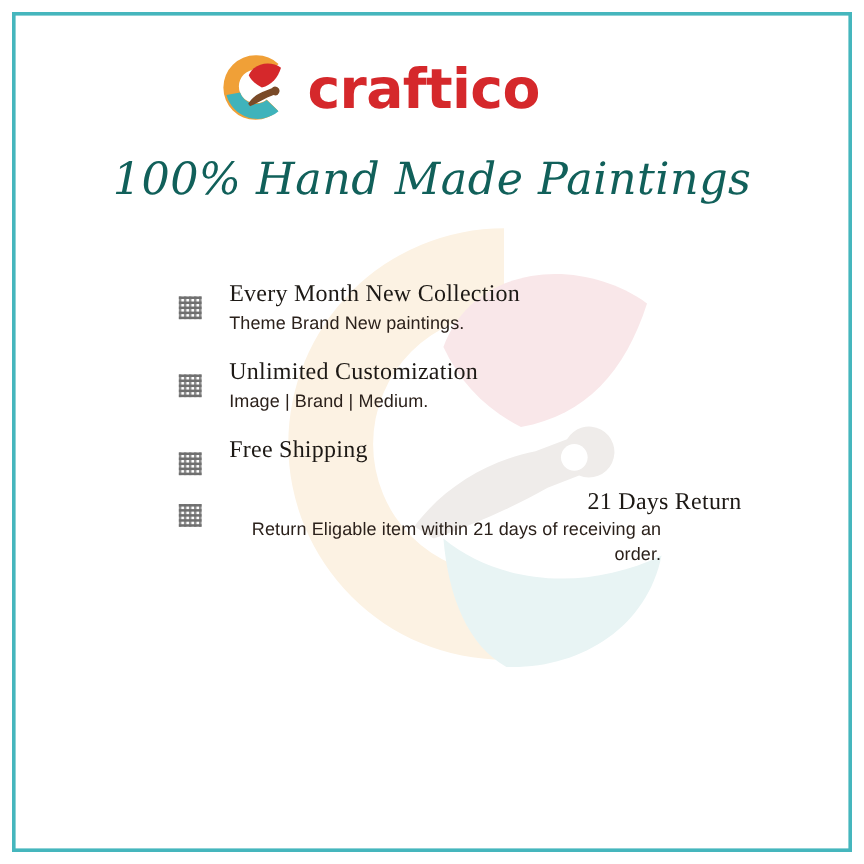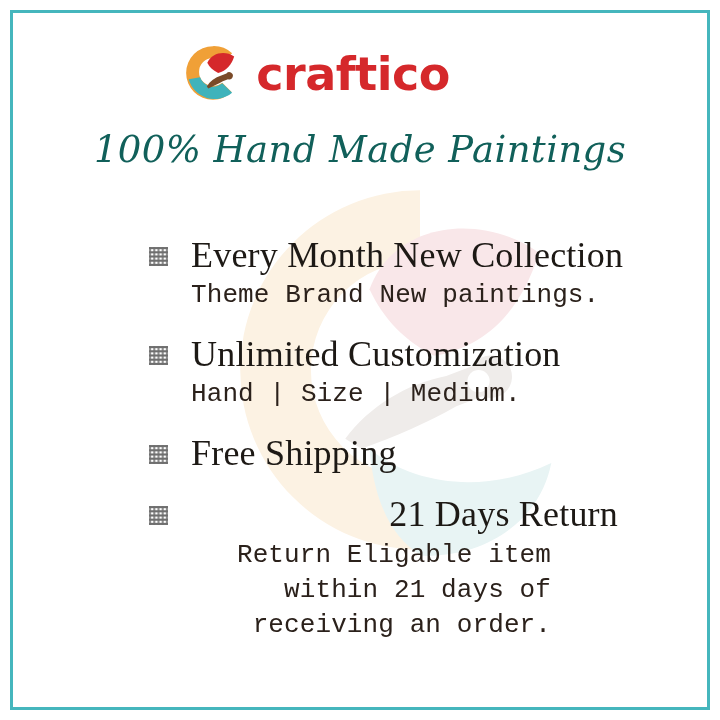--- a/index.html
+++ b/index.html
@@ -117,29 +117,29 @@
     position: absolute;
     left: 0;
     top: 12px;
     width: 21px;
     height: 21px;
   }
   .bullet-icon svg { display:block; width:100%; height:100%; }
 
   .feature-title {
     font-family: "Liberation Serif", serif;
-    font-size: 36px;
+    font-size: 20px;
     line-height: 1.18;
     color: #1d1915;
     letter-spacing: 0.2px;
     white-space: nowrap;
   }
   .feature-sub {
-    font-family: Liberation Mono, monospace;
-    font-size: 26px;
+    font-family: Liberation Sans, sans-serif;
+    font-size: 15px;
     line-height: 1.36;
     color: #2b211b;
     margin-top: 2px;
     letter-spacing: 0.1px;
   }
 </style>
 </head>
 <body>
 
 <div id="canvas">
@@ -217,21 +217,21 @@
           <g fill="#6f6f6f">
             <rect x="1" y="1" width="18" height="2"></rect>
               <rect x="1" y="5" width="18" height="2"></rect>
             <rect x="1" y="9" width="18" height="2"></rect>
               <rect x="1" y="13" width="18" height="2"></rect>
             <rect x="1" y="17" width="18" height="2"></rect>
           </g>
         </svg>
       </span>
       <div class="feature-title">Unlimited Customization</div>
-      <div class="feature-sub">Hand | Size | Medium.</div>
+      <div class="feature-sub">Image | Brand | Medium.</div>
     </div>
 
     <div class="feature">
       <span class="bullet-icon">
         <svg viewBox="0 0 20 20" xmlns="http://www.w3.org/2000/svg" aria-hidden="true">
           <g fill="#8e8e8e">
             <rect x="1" y="1" width="2" height="18"></rect>
               <rect x="5" y="1" width="2" height="18"></rect>
             <rect x="9" y="1" width="2" height="18"></rect>
               <rect x="13" y="1" width="2" height="18"></rect>

